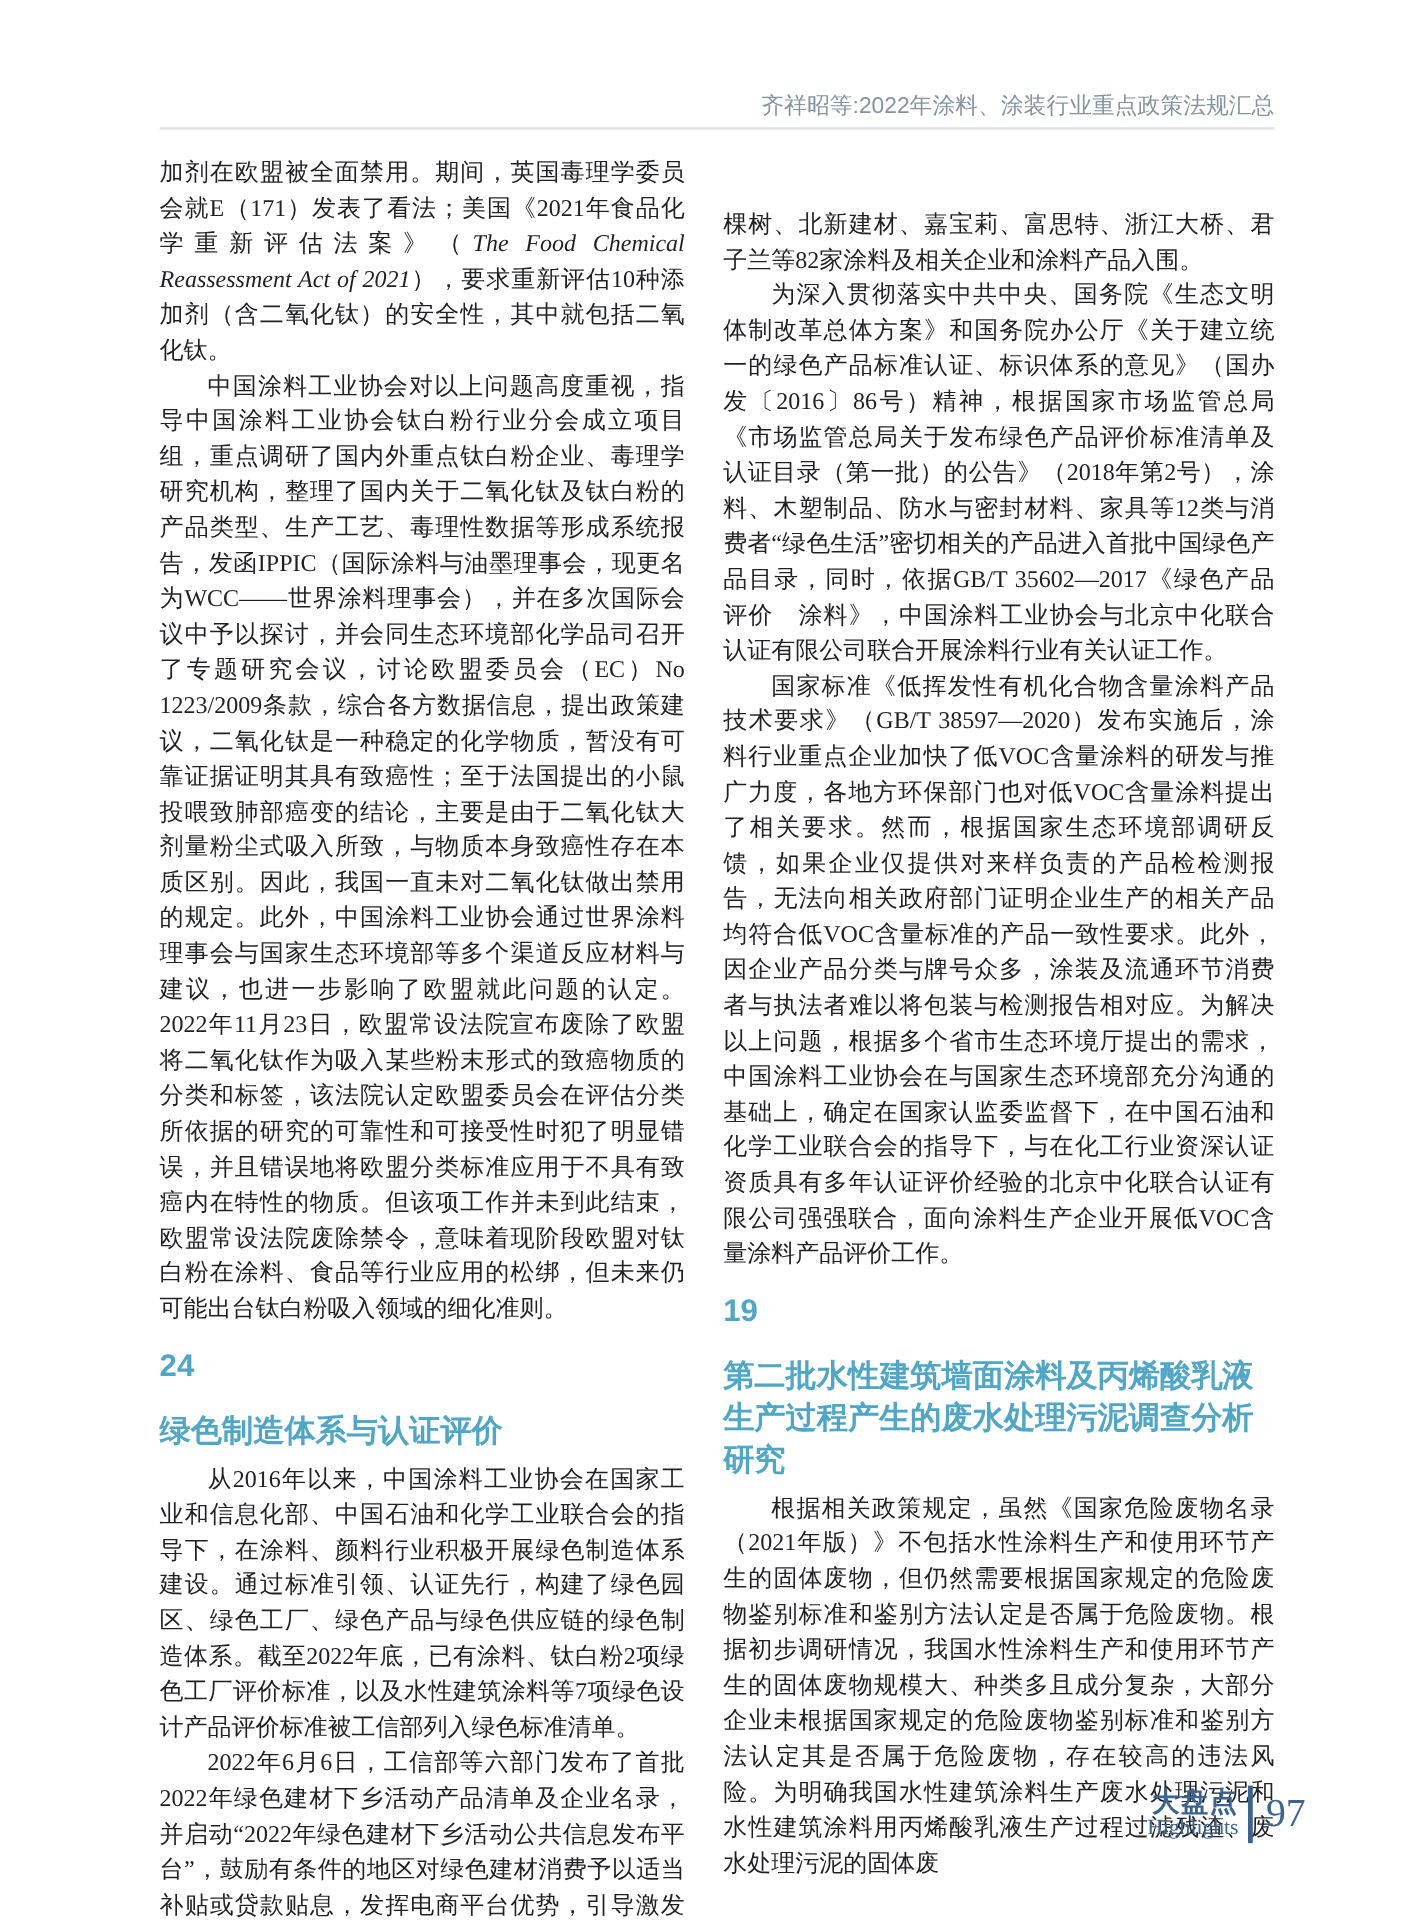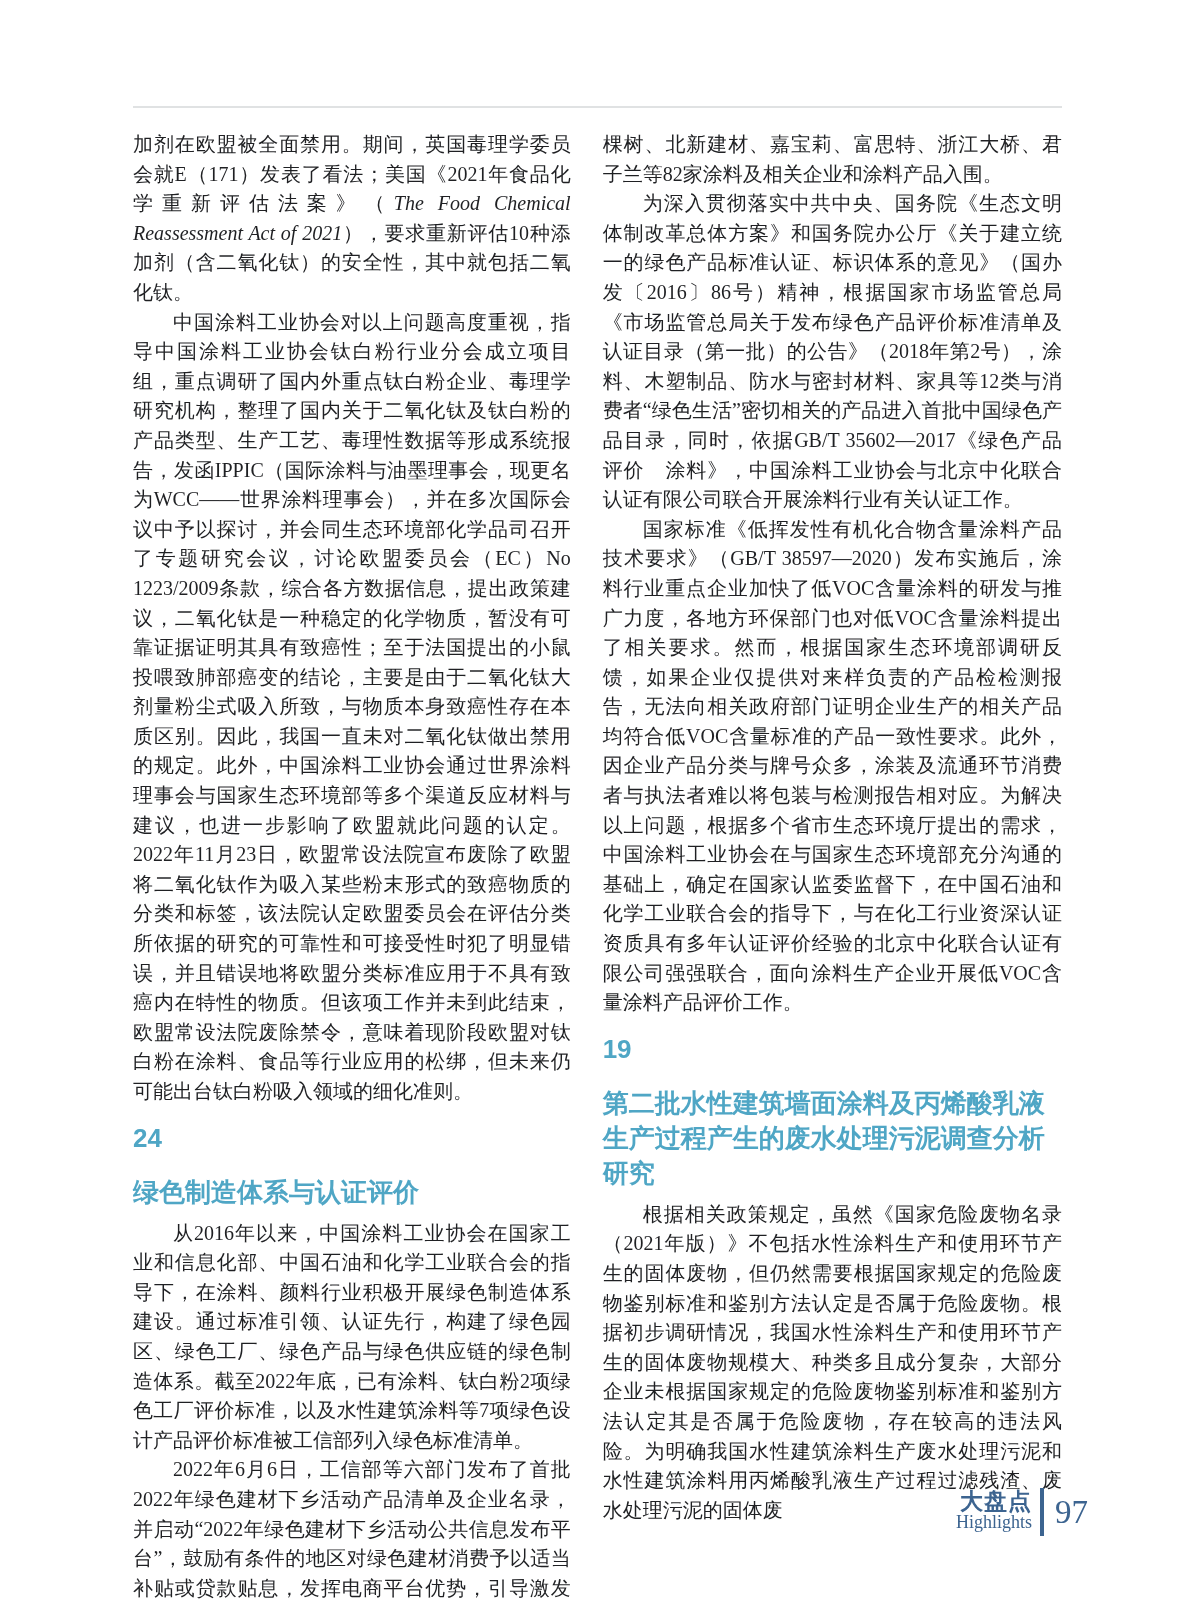--- a/index.html
+++ b/index.html
@@ -28,21 +28,21 @@
   }
   
   .columns{
     position:absolute;
     top:130px; left:133px; width:929px;
     display:flex; gap:32px;
     align-items:flex-start;
   }
   .col{min-width:0;}
   .col.left{width:443px;}
-  .col.right{width:465px;}
+  .col.right{width:465px;margin-top:43px;}
   .para{
     margin:0;
     font-size:20px;
     line-height:29.6px;
     text-align:justify;
     text-justify:inter-ideograph;
     color:var(--text,#1f2023);
     word-break:break-word;
   }
   .para.indent{text-indent:2em;}
@@ -89,20 +89,23 @@
     font-family:"Liberation Serif","DejaVu Serif",serif;
     font-size:33px; line-height:48px;
     color:var(--navy,#3c6490);
   }
 </style>
 </head>
 <body>
 
 <div class="page">
 
+  <div class="running-head">
+    <span>齐祥昭等:2022年涂料、涂装行业重点政策法规汇总</span>
+  </div>
 
   <div class="head-rule"></div>
 
   <div class="columns">
     <div class="col left">
         <p class="para"><span>加剂在欧盟被全面禁用。期间，英国毒理学委员会就E（171）发表了看法；美国《2021年食品化学重新评估法案》（</span><span class="italic">The Food Chemical Reassessment Act of 2021</span><span>），要求重新评估10种添加剂（含二氧化钛）的安全性，其中就包括二氧化钛。</span></p>
         <p class="para indent"><span>中国涂料工业协会对以上问题高度重视，指导中国涂料工业协会钛白粉行业分会成立项目组，重点调研了国内外重点钛白粉企业、毒理学研究机构，整理了国内关于二氧化钛及钛白粉的产品类型、生产工艺、毒理性数据等形成系统报告，发函IPPIC（国际涂料与油墨理事会，现更名为WCC——世界涂料理事会），并在多次国际会议中予以探讨，并会同生态环境部化学品司召开了专题研究会议，讨论欧盟委员会（EC）No 1223/2009条款，综合各方数据信息，提出政策建议，二氧化钛是一种稳定的化学物质，暂没有可靠证据证明其具有致癌性；至于法国提出的小鼠投喂致肺部癌变的结论，主要是由于二氧化钛大剂量粉尘式吸入所致，与物质本身致癌性存在本质区别。因此，我国一直未对二氧化钛做出禁用的规定。此外，中国涂料工业协会通过世界涂料理事会与国家生态环境部等多个渠道反应材料与建议，也进一步影响了欧盟就此问题的认定。2022年11月23日，欧盟常设法院宣布废除了欧盟将二氧化钛作为吸入某些粉末形式的致癌物质的分类和标签，该法院认定欧盟委员会在评估分类所依据的研究的可靠性和可接受性时犯了明显错误，并且错误地将欧盟分类标准应用于不具有致癌内在特性的物质。但该项工作并未到此结束，欧盟常设法院废除禁令，意味着现阶段欧盟对钛白粉在涂料、食品等行业应用的松绑，但未来仍可能出台钛白粉吸入领域的细化准则。</span></p>
         <div class="section-heading">
           <span class="section-number">24</span>
           <span class="section-title">绿色制造体系与认证评价</span>

